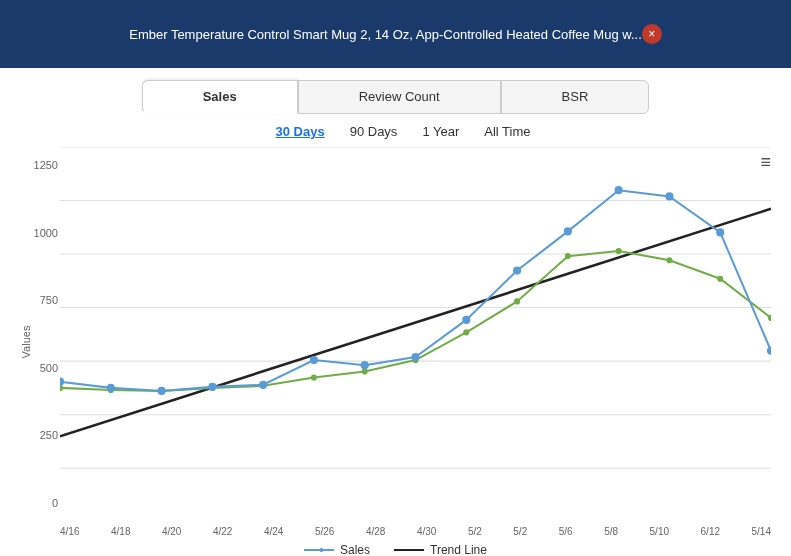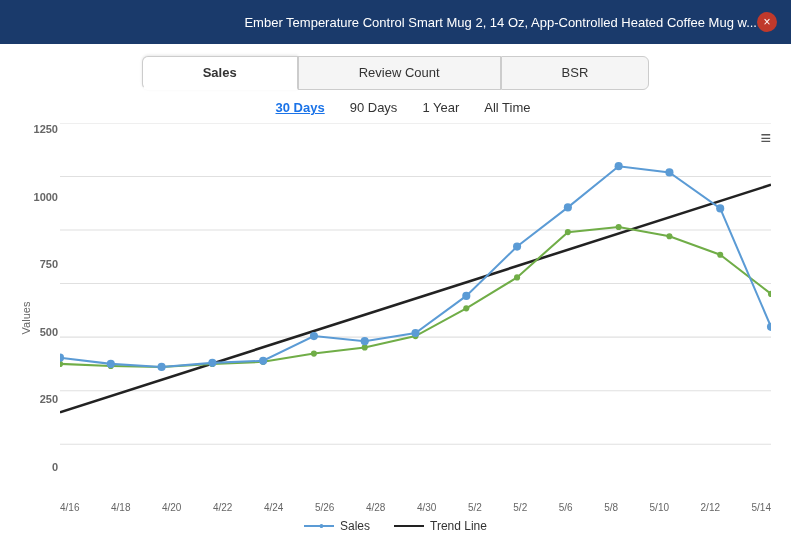--- a/index.html
+++ b/index.html
@@ -1,24 +1,24 @@
 <!DOCTYPE html>
 <html><head>
   <meta charset="utf-8">
   <style>
     * { box-sizing: border-box; margin: 0; padding: 0; }
     body { font-family: Arial, sans-serif; background: #fff; width: 791px; height: 556px; overflow: hidden; }
 
     .title-bar {
       background: #1a3a6b;
       color: #fff;
-      padding: 12px 14px;
+      padding: 24px 14px;
       display: flex;
       align-items: center;
-      justify-content: flex-end;
+      justify-content: center;
       font-size: 13px;
       font-weight: 500;
     }
     .title-bar .close-btn {
       background: #c0392b;
       border: none;
       color: #fff;
       width: 20px;
       height: 20px;
       border-radius: 50%;
@@ -252,21 +252,21 @@
     <circle cx="350" cy="204" r="4" fill="#5b9bd5"></circle>
     <circle cx="400" cy="168" r="4" fill="#5b9bd5"></circle>
     <circle cx="450" cy="120" r="4" fill="#5b9bd5"></circle>
     <circle cx="500" cy="82" r="4" fill="#5b9bd5"></circle>
     <circle cx="550" cy="42" r="4" fill="#5b9bd5"></circle>
     <circle cx="600" cy="48" r="4" fill="#5b9bd5"></circle>
     <circle cx="650" cy="83" r="4" fill="#5b9bd5"></circle>
     <circle cx="700" cy="198" r="4" fill="#5b9bd5"></circle>
   </svg>
 
-  <div style="position:absolute;left:10px;top:0;height:calc(100% - 40px);display:flex;flex-direction:column;justify-content:space-between;font-size:11px;color:#666;text-align:right;width:38px;font-weight:bold;">
+  <div style="position:absolute;left:10px;top:12px;height:calc(100% - 40px);display:flex;flex-direction:column;justify-content:space-between;font-size:11px;color:#666;text-align:right;width:38px;">
     <span>1250</span>
     <span>1000</span>
     <span>750</span>
     <span>500</span>
     <span>250</span>
     <span>0</span>
   </div>
 
   <div style="position:absolute;bottom:0;left:50px;right:10px;display:flex;justify-content:space-between;font-size:10px;color:#666;">
     <span>4/16</span>
@@ -275,21 +275,21 @@
     <span>4/22</span>
     <span>4/24</span>
     <span>5/26</span>
     <span>4/28</span>
     <span>4/30</span>
     <span>5/2</span>
     <span>5/2</span>
     <span>5/6</span>
     <span>5/8</span>
     <span>5/10</span>
-    <span>2/12</span>
+    <span>6/12</span>
     <span>5/14</span>
   </div>
 </div>
 
 <div class="legend">
   <div class="legend-item">
     <div class="legend-line sales"></div>
     <span>Sales</span>
   </div>
   <div class="legend-item">

